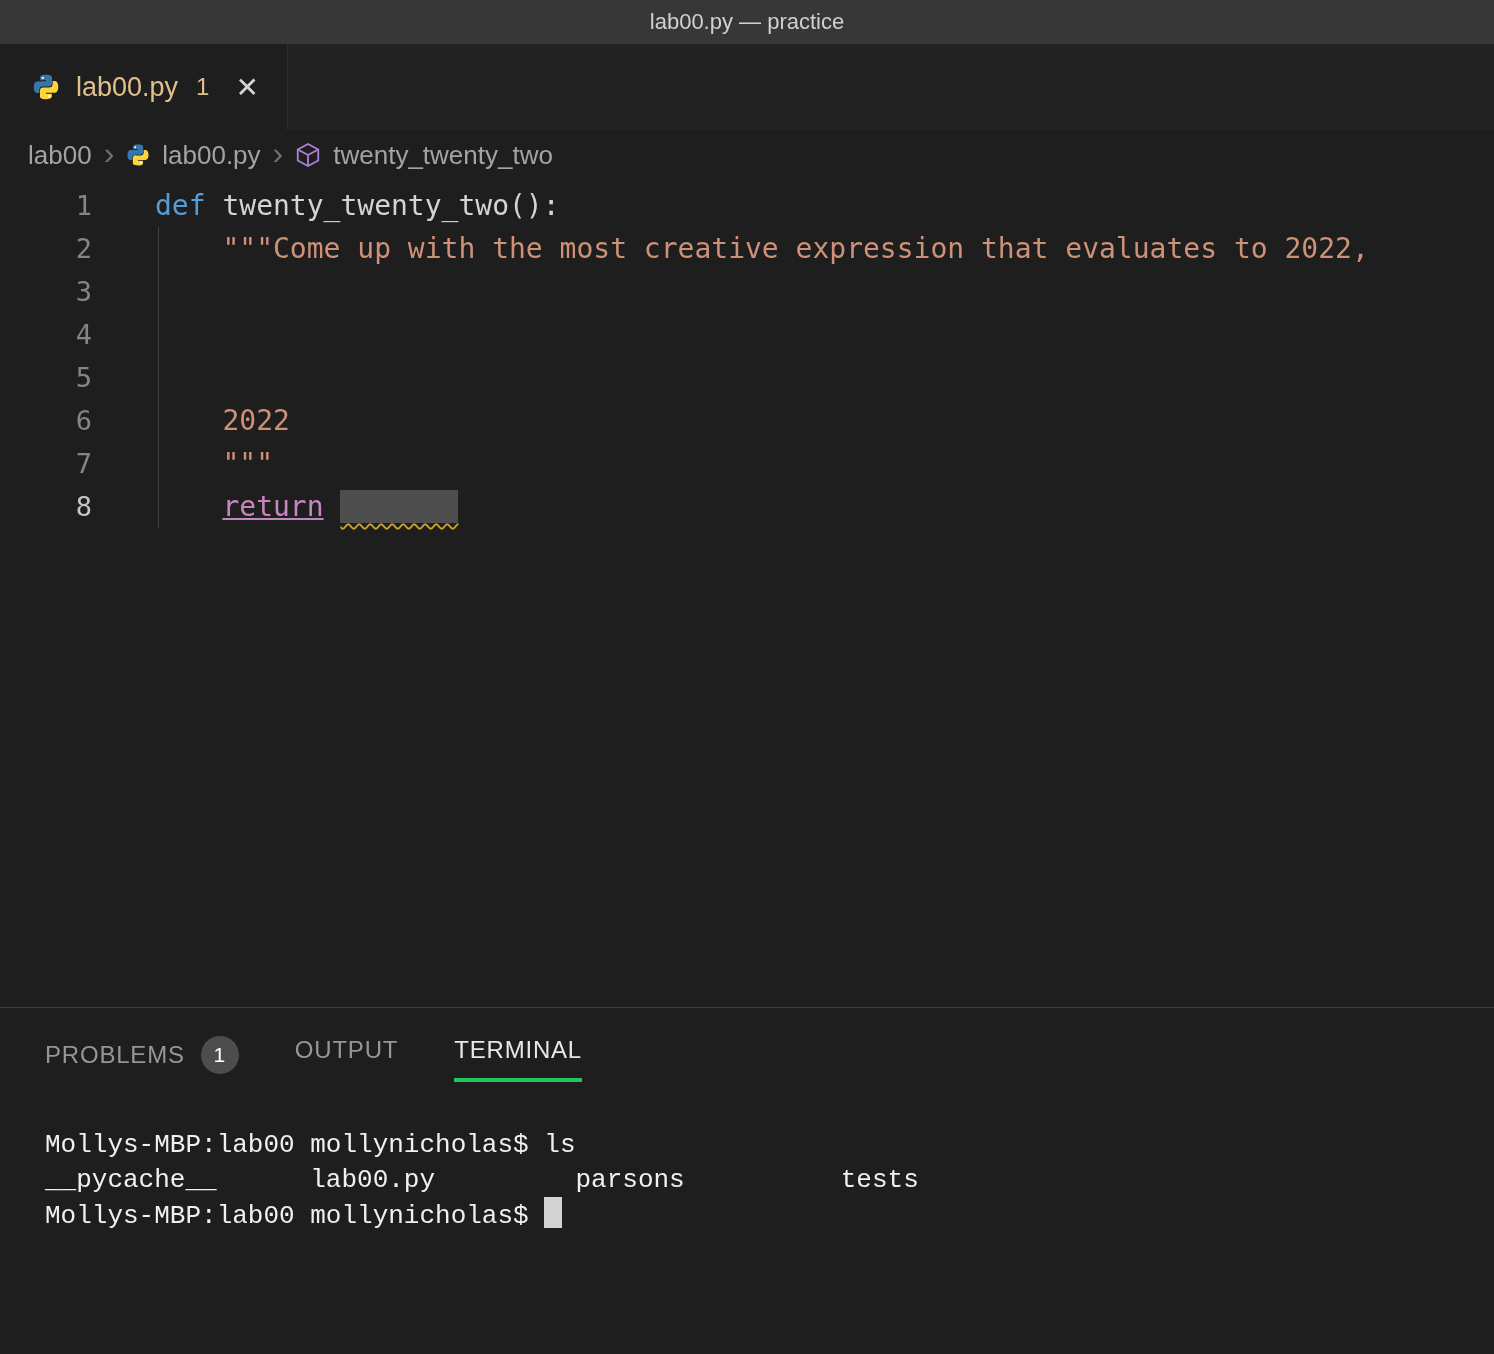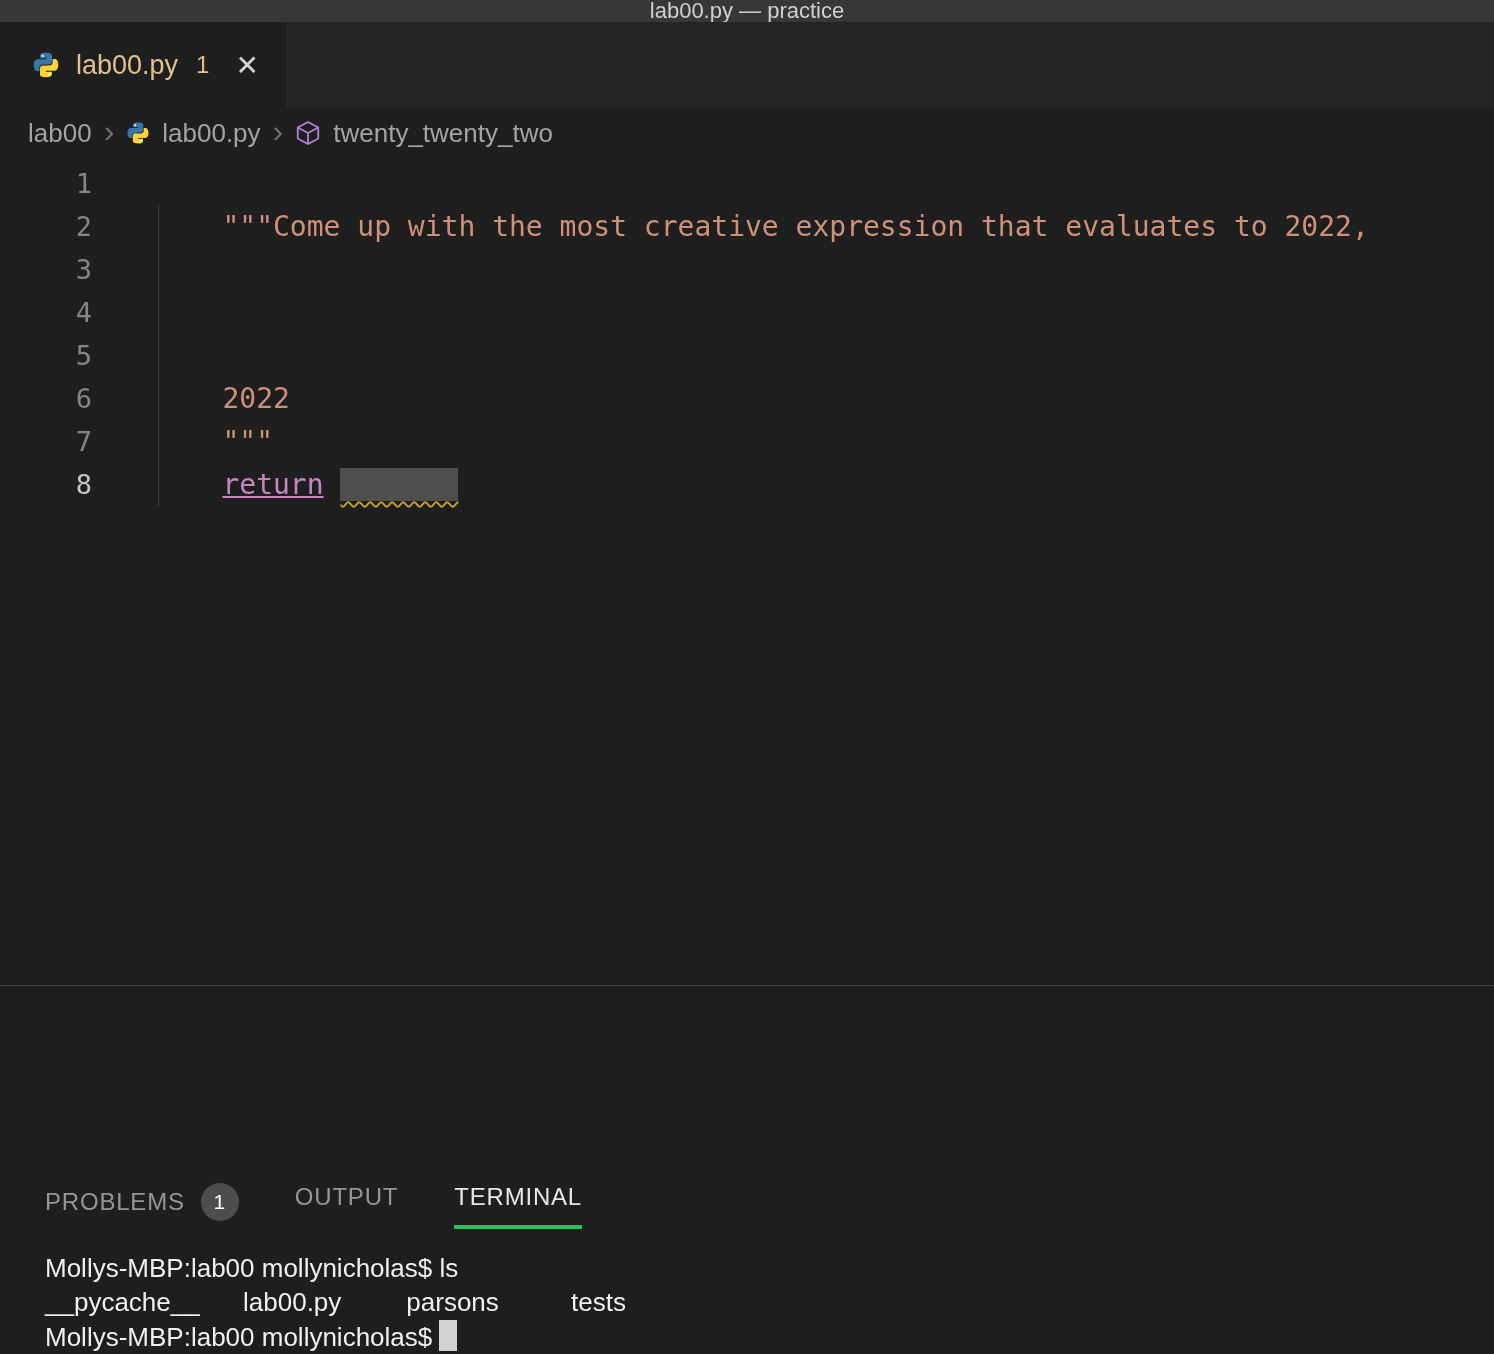--- a/index.html
+++ b/index.html
@@ -6,21 +6,21 @@
   html, body { width: 1494px; height: 1354px; overflow: hidden; }
   body {
     background: #1e1e1e;
     font-family: "Liberation Sans", sans-serif;
     color: #d4d4d4;
   }
   .window { display: flex; flex-direction: column; width: 100%; height: 100%; }
 
   
   .titlebar {
-    height: 22px; flex: none;
+    height: 44px; flex: none;
     background: #373737;
     display: flex; align-items: center; justify-content: center;
     color: #d0d0d0; font-size: 22px;
   }
 
   
   .tabbar {
     height: 86px; flex: none;
     background: #232323;
     display: flex; align-items: stretch;
@@ -77,21 +77,21 @@
     text-decoration: underline wavy #c9a227;
     text-decoration-thickness: 2px;
     text-underline-offset: 7px;
   }
 
   
   .panel {
     flex: 1;
     border-top: 1px solid #404040;
     background: #1e1e1e;
-    display: flex; flex-direction: column; justify-content: flex-end;
+    display: flex; flex-direction: column;
   }
   .panel-tabs {
     display: flex; align-items: flex-start;
     padding: 28px 0 0 45px; gap: 56px;
     flex: none;
   }
   .panel-tab {
     display: flex; align-items: center;
     color: #969696; font-size: 24px; letter-spacing: 0.8px;
     padding-bottom: 14px; cursor: pointer;
@@ -99,22 +99,22 @@
   .panel-tab.active { color: #e7e7e7; border-bottom: 4px solid #22c55e; }
   .panel-badge {
     width: 38px; height: 38px; border-radius: 50%;
     background: #4d4d4d; color: #ffffff; font-size: 21px;
     display: inline-flex; align-items: center; justify-content: center;
     margin-left: 16px;
   }
 
   
   .terminal {
-    margin: 16px 0 0 45px;
-    font-family: Liberation Sans, sans-serif;
+    margin: 40px 0 0 45px;
+    font-family: Liberation Mono, monospace;
   }
   .term-line {
     white-space: pre;
     font-size: 26px; line-height: 34.5px;
     color: #f0f0f0;
   }
   .cursor {
     display: inline-block; width: 18px; height: 31px;
     background: #d2d2d2; vertical-align: -5px;
   }
@@ -166,20 +166,21 @@
       </svg>
     </span>
     <span class="crumb">twenty_twenty_two</span>
   </div>
 
   <div class="editor">
     <div class="indent-guide"></div>
     <div id="editor-lines">
         <div class="code-line">
           <span class="line-number">1</span>
+          <span class="code-text"><span class="seg-kw">def</span><span class="seg-plain"> twenty_twenty_two():</span></span>
         </div>
         <div class="code-line">
           <span class="line-number">2</span>
           <span class="code-text"><span class="seg-str">    """Come up with the most creative expression that evaluates to 2022,</span></span>
         </div>
         <div class="code-line">
           <span class="line-number">3</span>
         </div>
         <div class="code-line">
           <span class="line-number">4</span>

